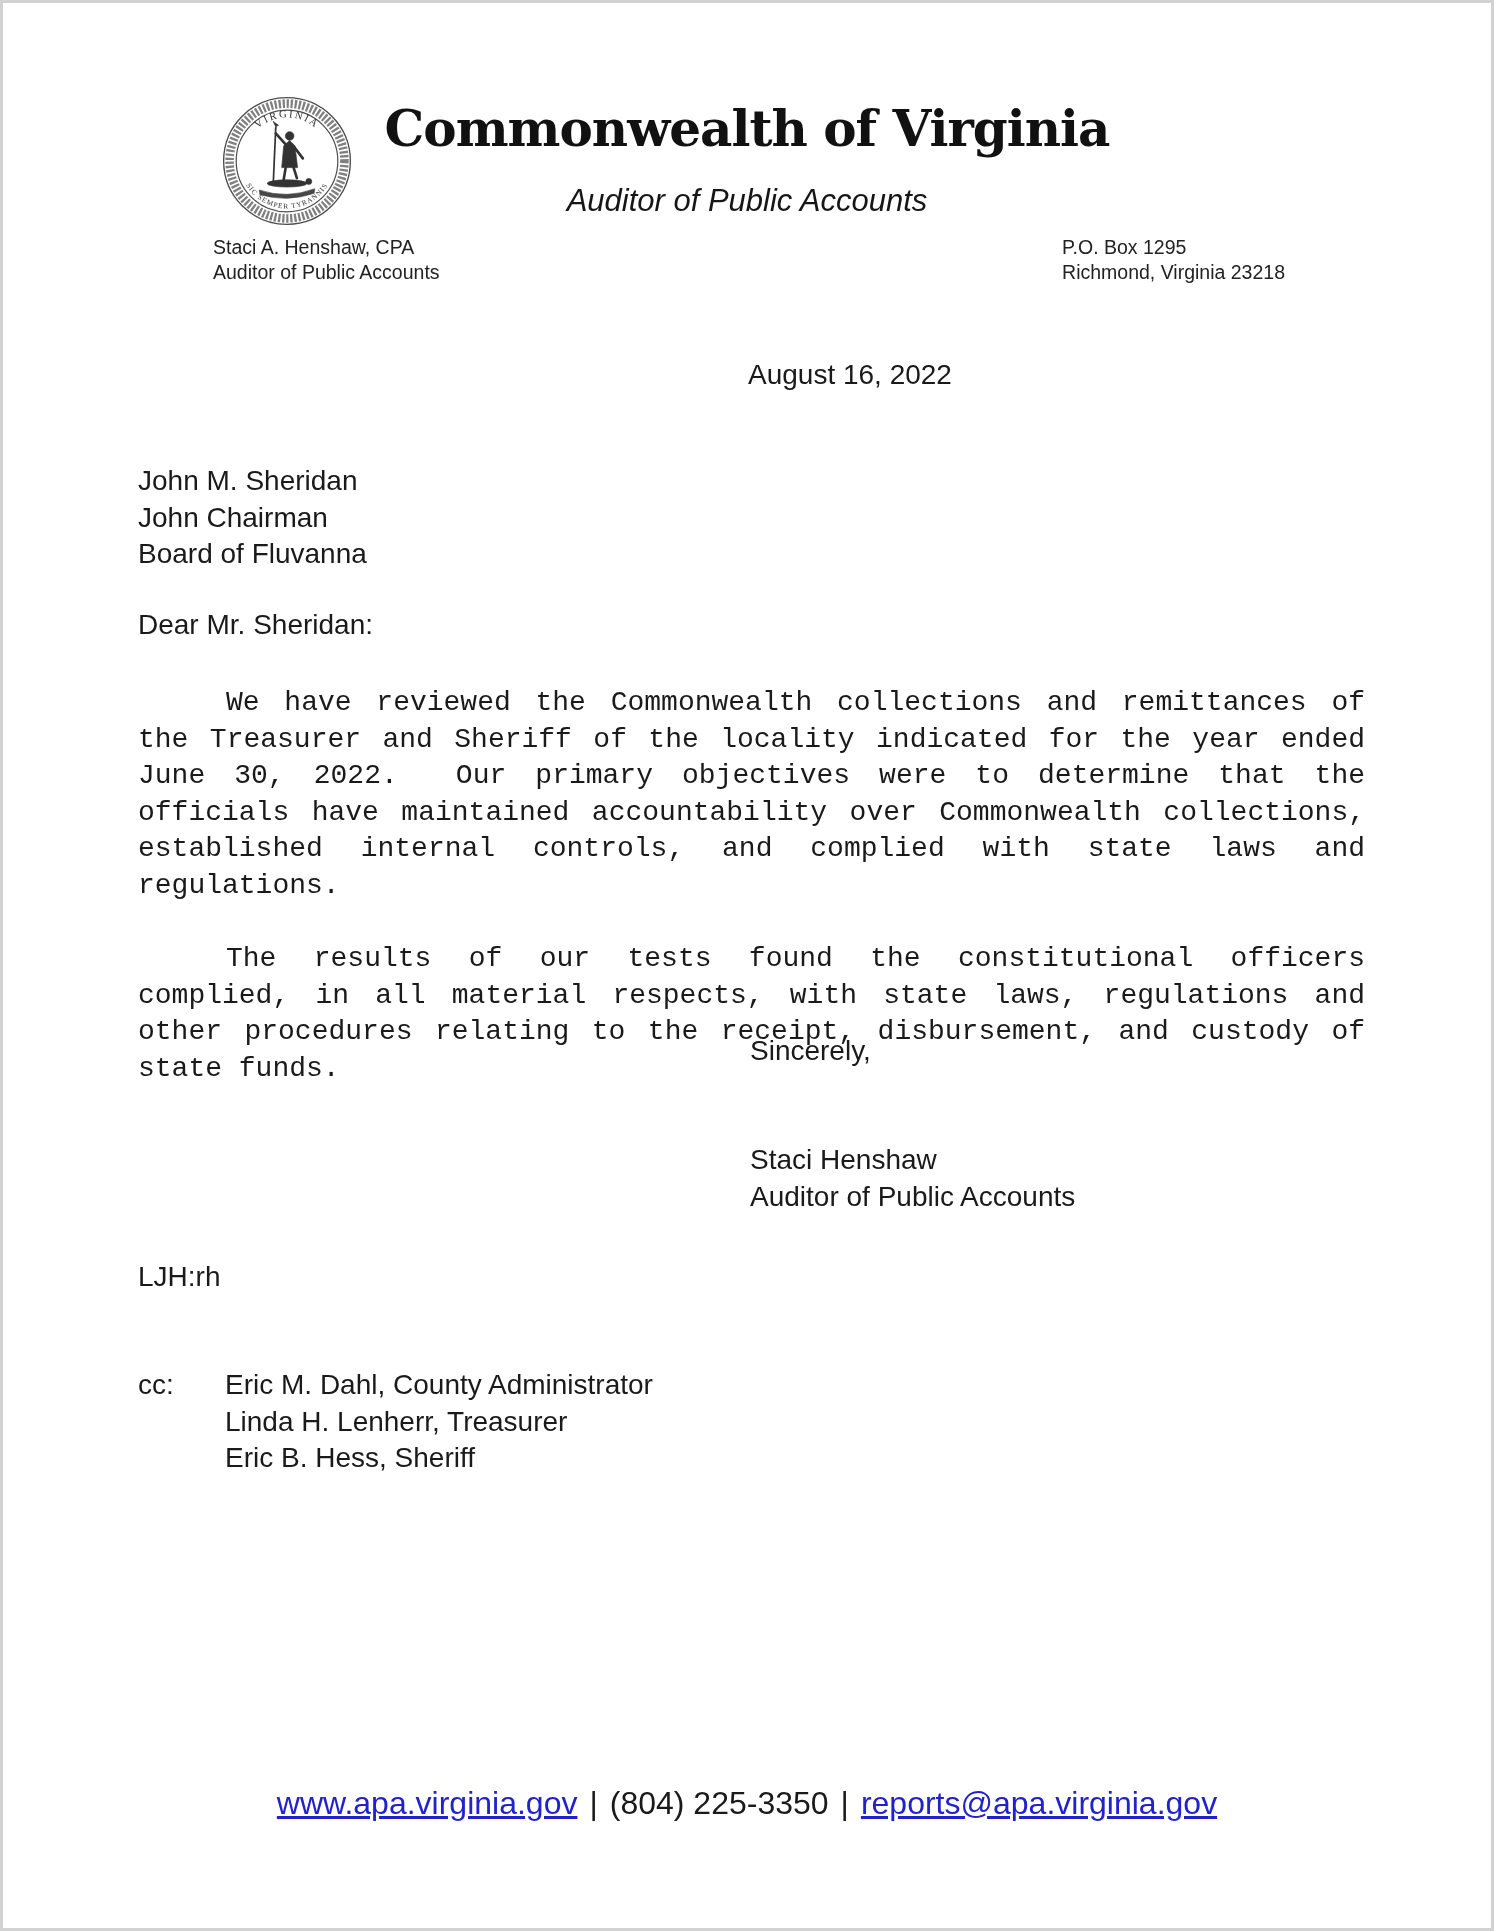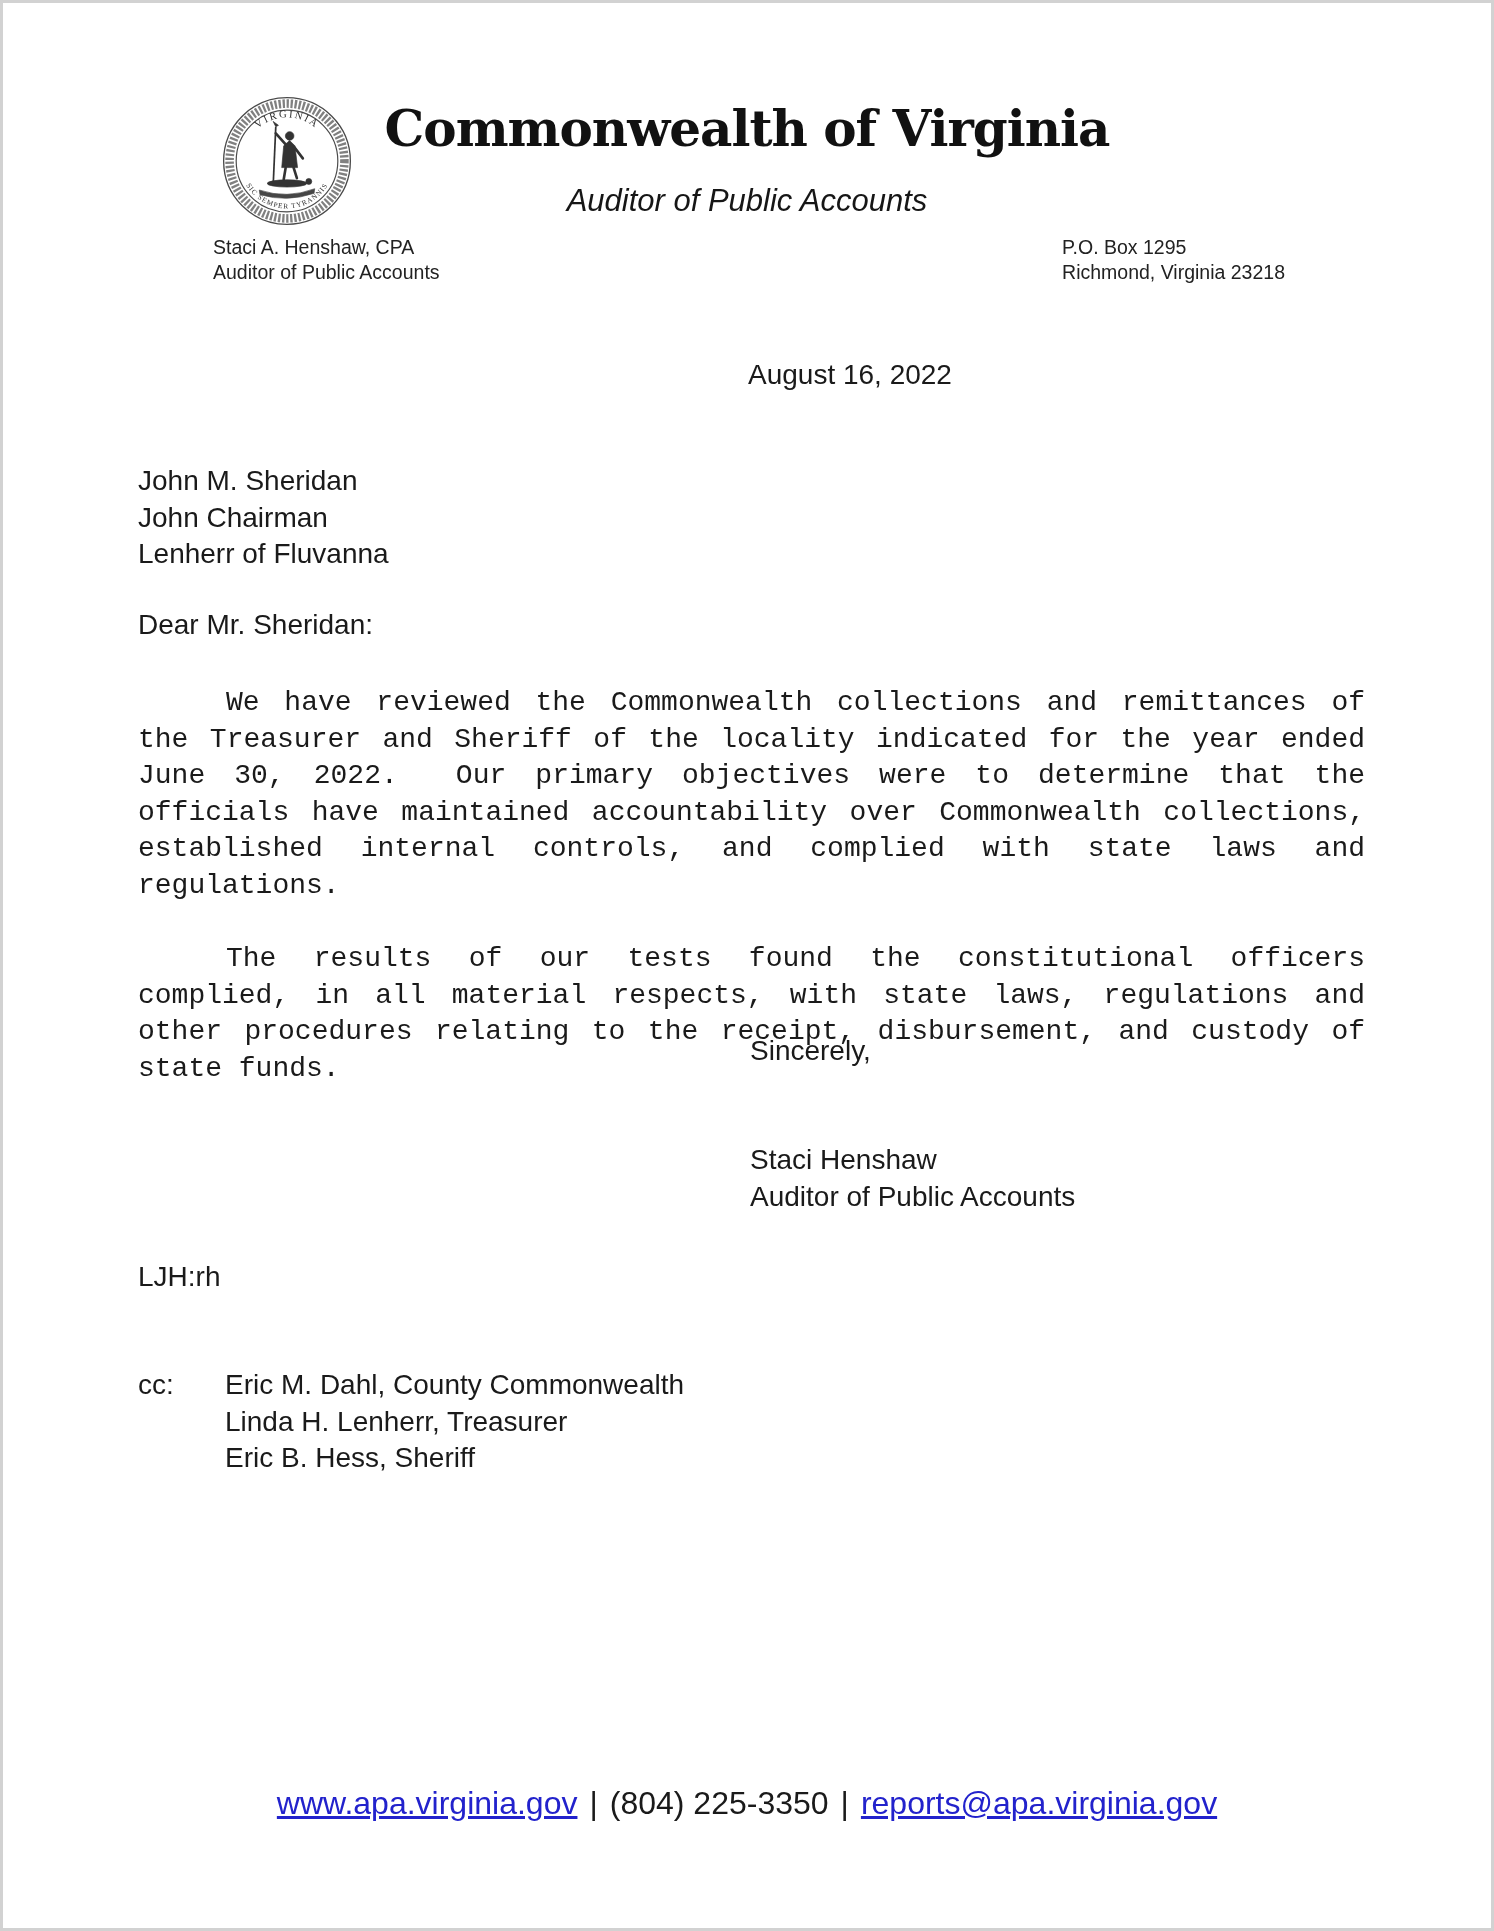--- a/index.html
+++ b/index.html
@@ -126,21 +126,21 @@
   <div class="abs contact contact-right">
     <div>P.O. Box 1295</div>
     <div>Richmond, Virginia 23218</div>
   </div>
 
   <div class="abs date">August 16, 2022</div>
 
   <div class="abs recipient">
     <div>John M. Sheridan</div>
     <div>John Chairman</div>
-    <div>Lenherr of Fluvanna</div>
+    <div>Board of Fluvanna</div>
   </div>
 
   <div class="abs salutation">Dear Mr. Sheridan:</div>
 
   <div class="abs paragraphs">
     <p>We have reviewed the Commonwealth collections and remittances of the Treasurer and Sheriff of the locality indicated for the year ended June 30, 2022.  Our primary objectives were to determine that the officials have maintained accountability over Commonwealth collections, established internal controls, and complied with state laws and regulations.</p>
     <p>The results of our tests found the constitutional officers complied, in all material respects, with state laws, regulations and other procedures relating to the receipt, disbursement, and custody of state funds.</p>
   </div>
 
   <div class="abs closing">Sincerely,</div>
@@ -148,21 +148,21 @@
   <div class="abs signature">
     <div>Staci Henshaw</div>
     <div>Auditor of Public Accounts</div>
   </div>
 
   <div class="abs reference">LJH:rh</div>
 
   <div class="abs cc">
     <div>cc:</div>
     <div>
-      <div>Eric M. Dahl, County Commonwealth</div>
+      <div>Eric M. Dahl, County Administrator</div>
       <div>Linda H. Lenherr, Treasurer</div>
       <div>Eric B. Hess, Sheriff</div>
     </div>
   </div>
 
   <div class="abs footer">
     <a>www.apa.virginia.gov</a><span class="sep">|</span><span>(804) 225-3350</span><span class="sep">|</span><a>reports@apa.virginia.gov</a>
   </div>
 
 </div>

